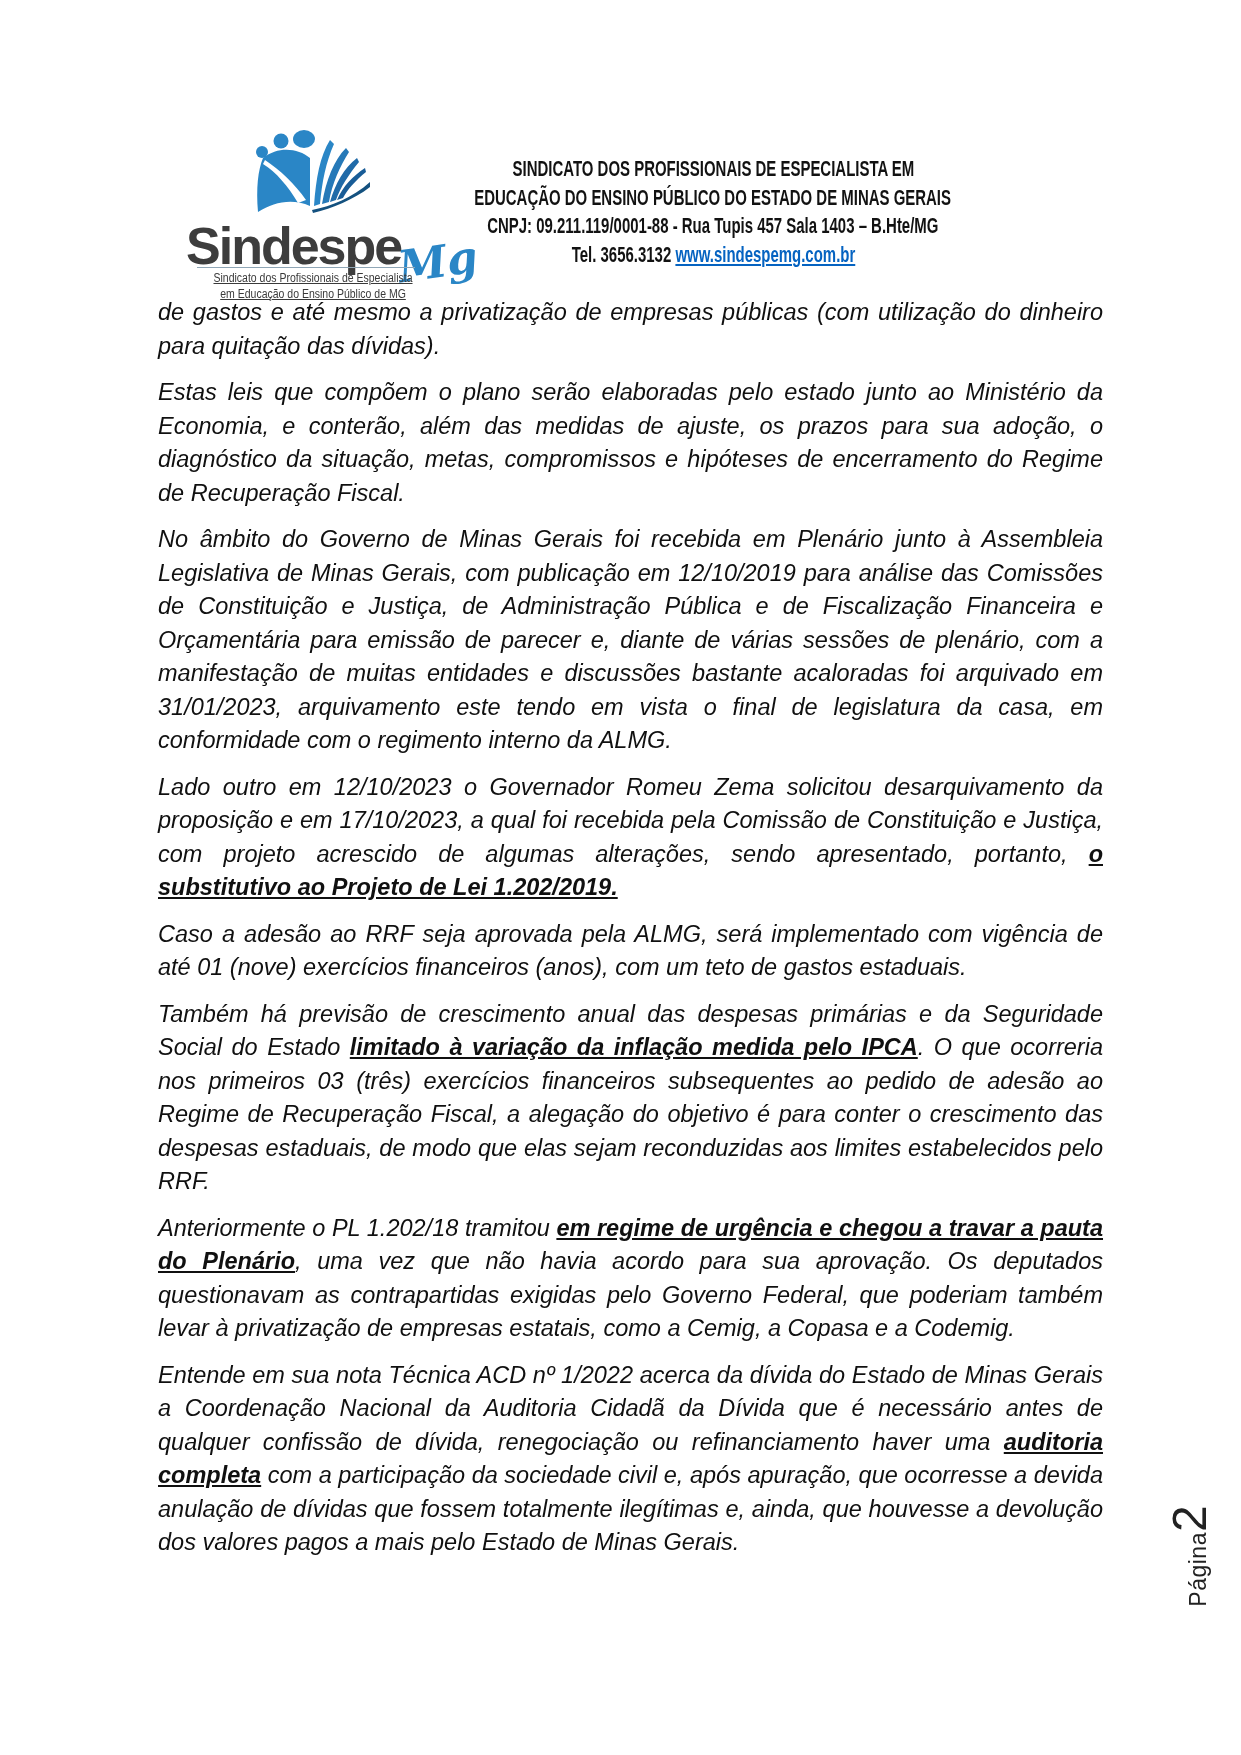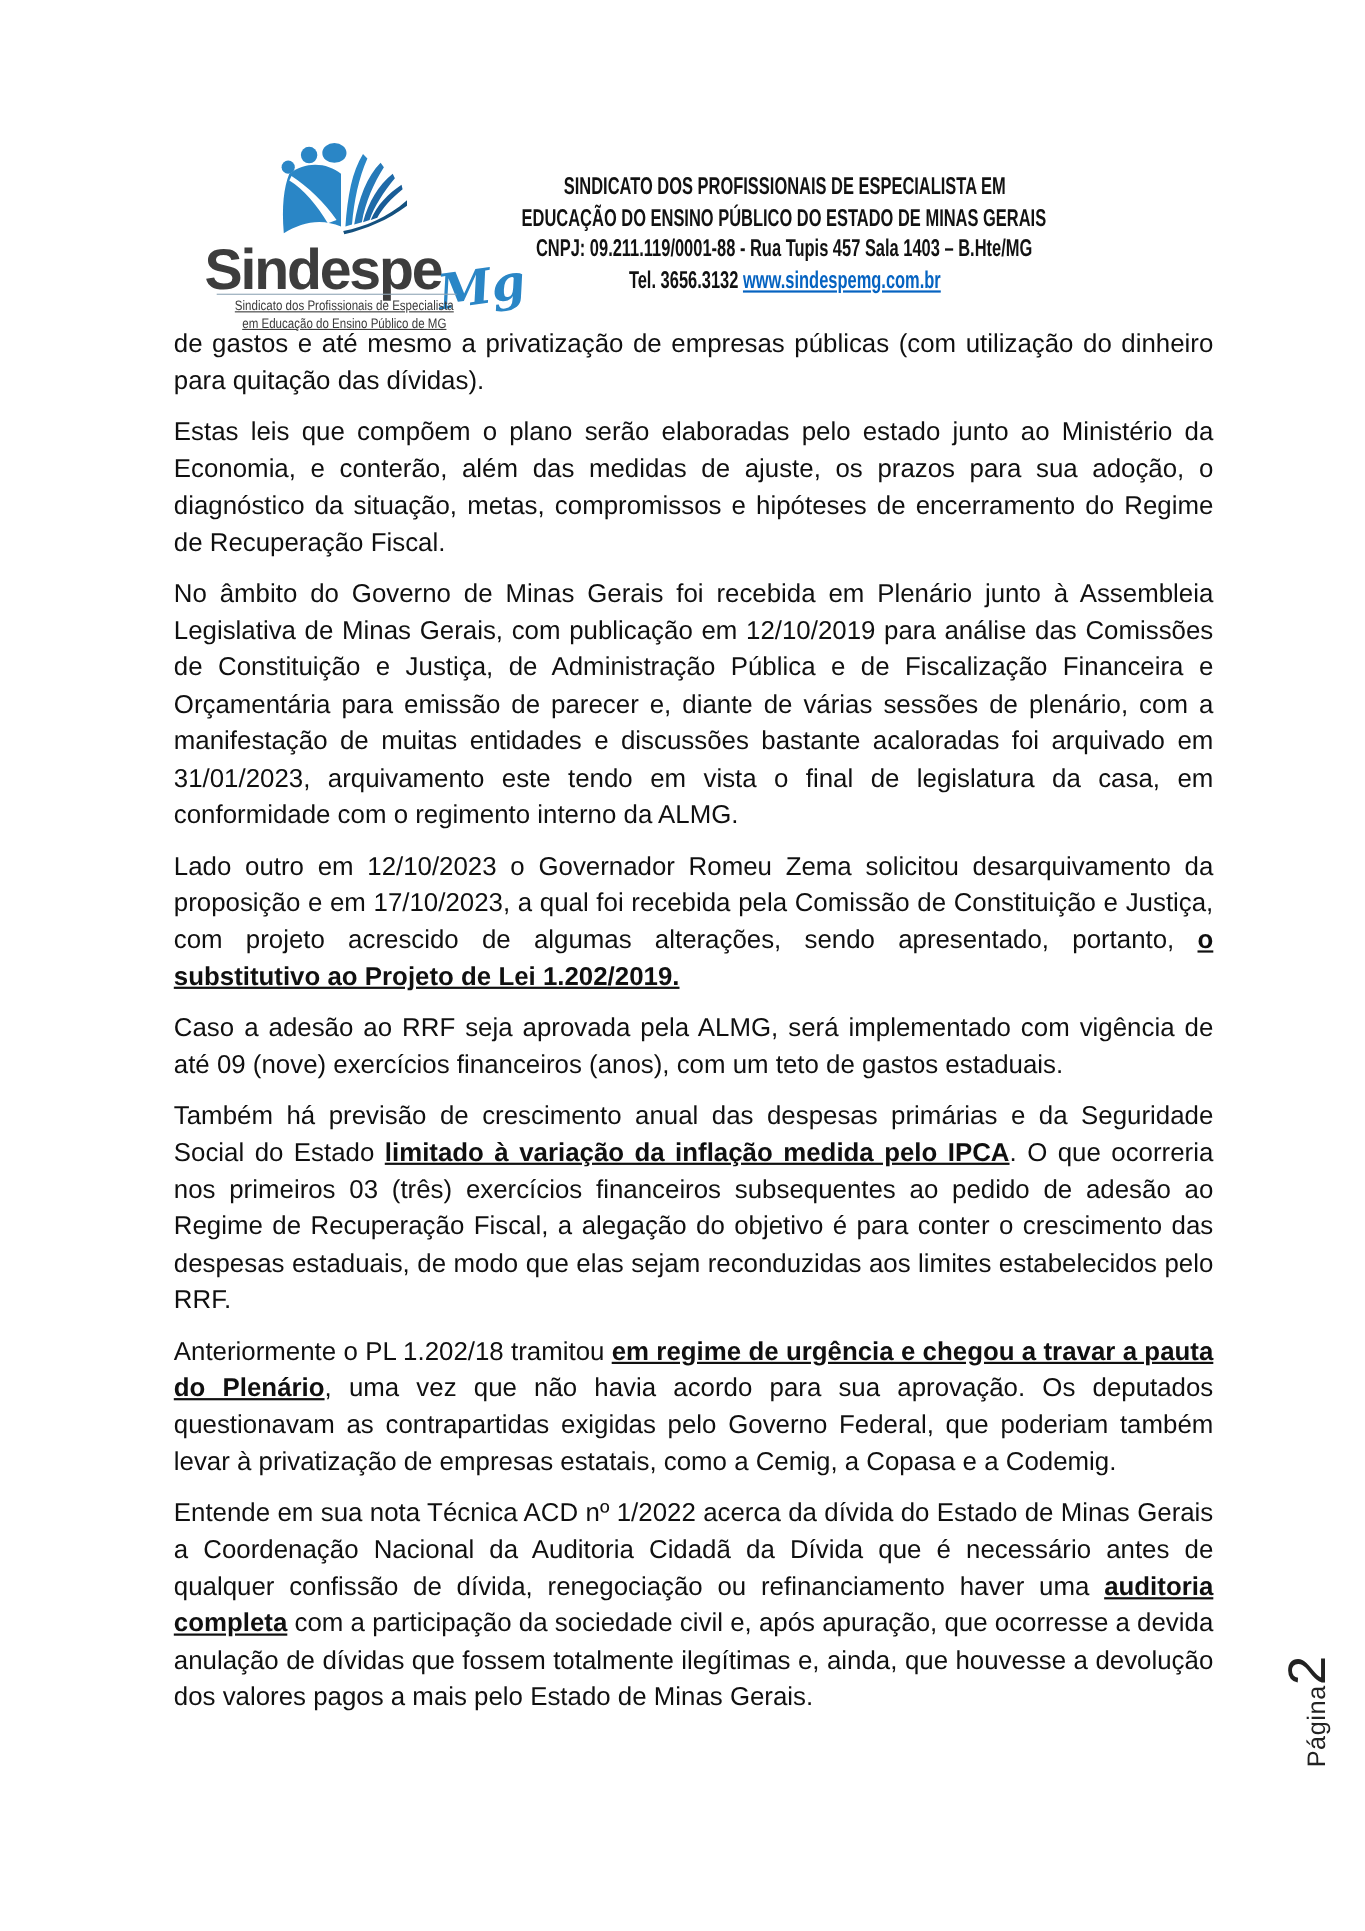--- a/index.html
+++ b/index.html
@@ -28,21 +28,21 @@
   .org-header{
     position:absolute;left:423px;top:155px;width:580px;
     display:flex;flex-direction:column;align-items:center;
     font-weight:bold;font-size:22px;line-height:28.5px;color:#121212;
   }
   .org-line{white-space:nowrap;transform:scaleX(0.68);transform-origin:50% 50%;}
   .org-link{color:#0563c1;text-decoration:underline;font-weight:bold;cursor:pointer;}
   
   .doc-body{
     position:absolute;left:158px;top:296px;width:945px;
-    font-size:23.5px;line-height:33.5px;text-align:justify;color:#101010;
+    font-size:23.5px;line-height:33.5px;text-align:justify;color:#101010;font-style:italic;
   }
   .doc-body p{margin:0 0 13px 0;}
   .seg-b{font-weight:bold;}
   .seg-u{text-decoration:underline;}
   
   .pagenum{
     position:absolute;left:1138px;top:1502px;width:104px;height:108px;
     display:flex;align-items:center;justify-content:center;
   }
   .pagenum-inner{
@@ -86,21 +86,21 @@
     <div class="org-line">
       <span>Tel. 3656.3132 </span><a class="org-link">www.sindespemg.com.br</a>
     </div>
   </div>
 
   <div class="doc-body">
     <p><span>de gastos e até mesmo a privatização de empresas públicas (com utilização do dinheiro para quitação das dívidas).</span></p>
     <p><span>Estas leis que compõem o plano serão elaboradas pelo estado junto ao Ministério da Economia, e conterão, além das medidas de ajuste, os prazos para sua adoção, o diagnóstico da situação, metas, compromissos e hipóteses de encerramento do Regime de Recuperação Fiscal.</span></p>
     <p><span>No âmbito do Governo de Minas Gerais foi recebida em Plenário junto à Assembleia Legislativa de Minas Gerais, com publicação em 12/10/2019 para análise das Comissões de Constituição e Justiça, de Administração Pública e de Fiscalização Financeira e Orçamentária para emissão de parecer e, diante de várias sessões de plenário, com a manifestação de muitas entidades e discussões bastante acaloradas foi arquivado em 31/01/2023, arquivamento este tendo em vista o final de legislatura da casa, em conformidade com o regimento interno da ALMG.</span></p>
     <p><span>Lado outro em 12/10/2023 o Governador Romeu Zema solicitou desarquivamento da proposição e em 17/10/2023, a qual foi recebida pela Comissão de Constituição e Justiça, com projeto acrescido de algumas alterações, sendo apresentado, portanto, </span><span class="seg-b seg-u">o substitutivo ao Projeto de Lei 1.202/2019.</span></p>
-    <p><span>Caso a adesão ao RRF seja aprovada pela ALMG, será implementado com vigência de até 09 (nove) exercícios financeiros (anos), com um teto de gastos estaduais.</span></p>
+    <p><span>Caso a adesão ao RRF seja aprovada pela ALMG, será implementado com vigência de até 01 (nove) exercícios financeiros (anos), com um teto de gastos estaduais.</span></p>
     <p><span>Também há previsão de crescimento anual das despesas primárias e da Seguridade Social do Estado </span><span class="seg-b seg-u">limitado à variação da inflação medida pelo IPCA</span><span>. O que ocorreria nos primeiros 03 (três) exercícios financeiros subsequentes ao pedido de adesão ao Regime de Recuperação Fiscal, a alegação do objetivo é para conter o crescimento das despesas estaduais, de modo que elas sejam reconduzidas aos limites estabelecidos pelo RRF.</span></p>
     <p><span>Anteriormente o PL 1.202/18 tramitou </span><span class="seg-b seg-u">em regime de urgência e chegou a travar a pauta do Plenário</span><span>, uma vez que não havia acordo para sua aprovação. Os deputados questionavam as contrapartidas exigidas pelo Governo Federal, que poderiam também levar à privatização de empresas estatais, como a Cemig, a Copasa e a Codemig.</span></p>
     <p><span>Entende em sua nota Técnica ACD nº 1/2022 acerca da dívida do Estado de Minas Gerais a Coordenação Nacional da Auditoria Cidadã da Dívida que é necessário antes de qualquer confissão de dívida, renegociação ou refinanciamento haver uma </span><span class="seg-b seg-u">auditoria completa</span><span> com a participação da sociedade civil e, após apuração, que ocorresse a devida anulação de dívidas que fossem totalmente ilegítimas e, ainda, que houvesse a devolução dos valores pagos a mais pelo Estado de Minas Gerais.</span></p>
   </div>
 
   <div class="pagenum">
     <div class="pagenum-inner">
       <span class="pg-label">Página</span>
         <span class="pg-num">2</span>
     </div>

